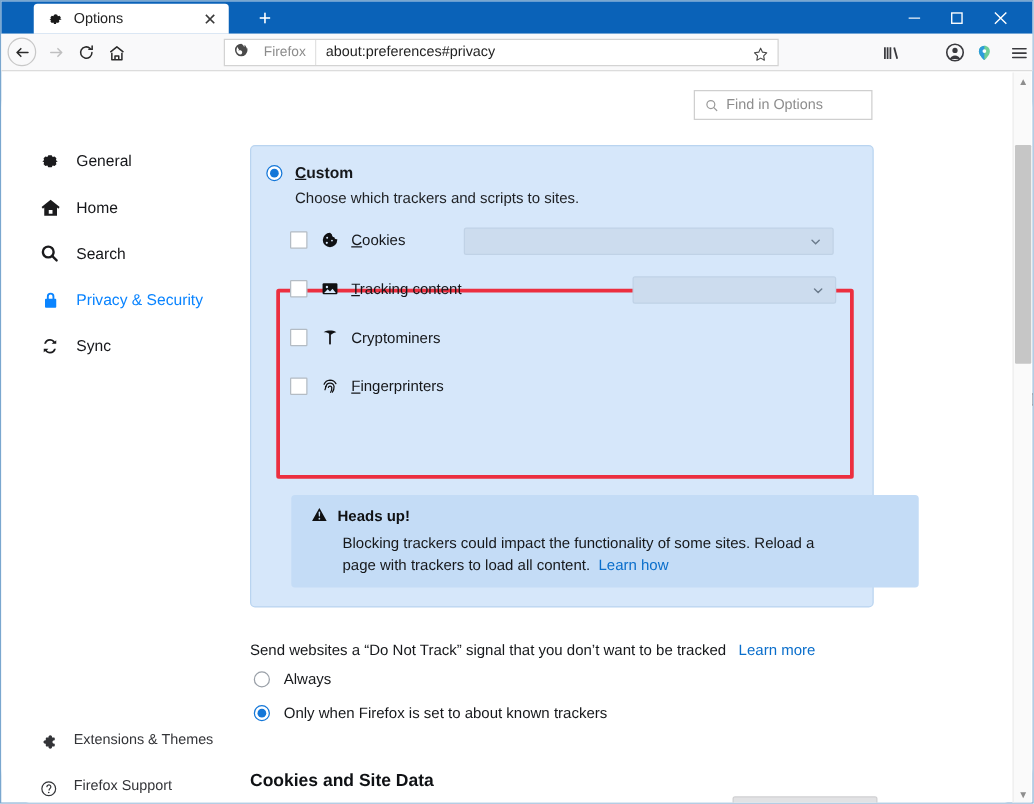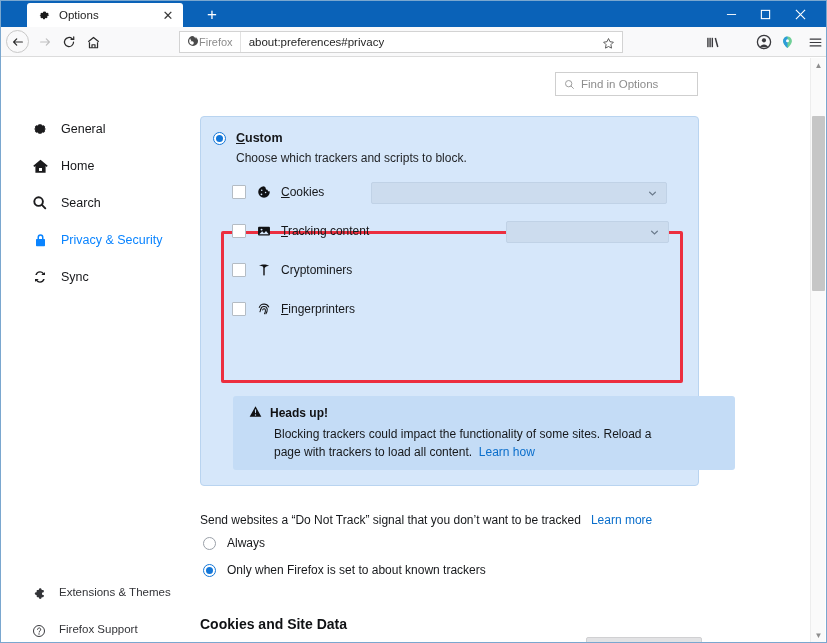--- a/index.html
+++ b/index.html
@@ -78,21 +78,21 @@
   .navbtn.home    { left: 81px; }
 
   .urlbar {
     position: absolute; left: 178px; top: 4px;
     width: 444px; height: 22px;
     background: #ffffff;
     border: 1px solid #d3d3d3;
     display: flex; align-items: center;
   }
   .url-ident {
-    display: flex; align-items: center; gap: 0;
+    display: flex; align-items: center; gap: 12px;
     padding: 0 7px 0 7px; height: 100%;
     border-right: 1px solid #e2e2e2;
   }
   .url-ident-label { font-size: 11px; color: #8c8c8c; }
   .url-text {
     margin-left: 8px; font-size: 11.5px; color: #1f1f1f;
     white-space: nowrap; overflow: hidden;
   }
   .url-star {
     position: absolute; right: 6px; top: 3px;
@@ -463,21 +463,21 @@
       </div>
     </div>
 
     <div class="panel">
       <div class="panel-head">
         <span class="radio-outer sel">
             <span class="radio-dot"></span>
           </span>
         <span class="panel-head-label"><span class="u">C</span>ustom</span>
       </div>
-      <div class="panel-sub">Choose which trackers and scripts to block.</div>
+      <div class="panel-sub">Choose which trackers and scripts to sites.</div>
 
       <div class="headsup" style="left:32px; top:279px;">
         <div class="hu-title">
           <span>
             <svg width="13" height="13" viewBox="0 0 16 16" fill="#101113">
                 <path d="M8 1.6L.8 14.4h14.4zm0 3.6c.45 0 .8.36.78.8l-.2 3.5a.58.58 0 01-1.16 0l-.2-3.5a.79.79 0 01.78-.8zm0 6.2a.85.85 0 110 1.7.85.85 0 010-1.7z"></path>
               </svg>
           </span>
           <span>Heads up!</span>
         </div>

